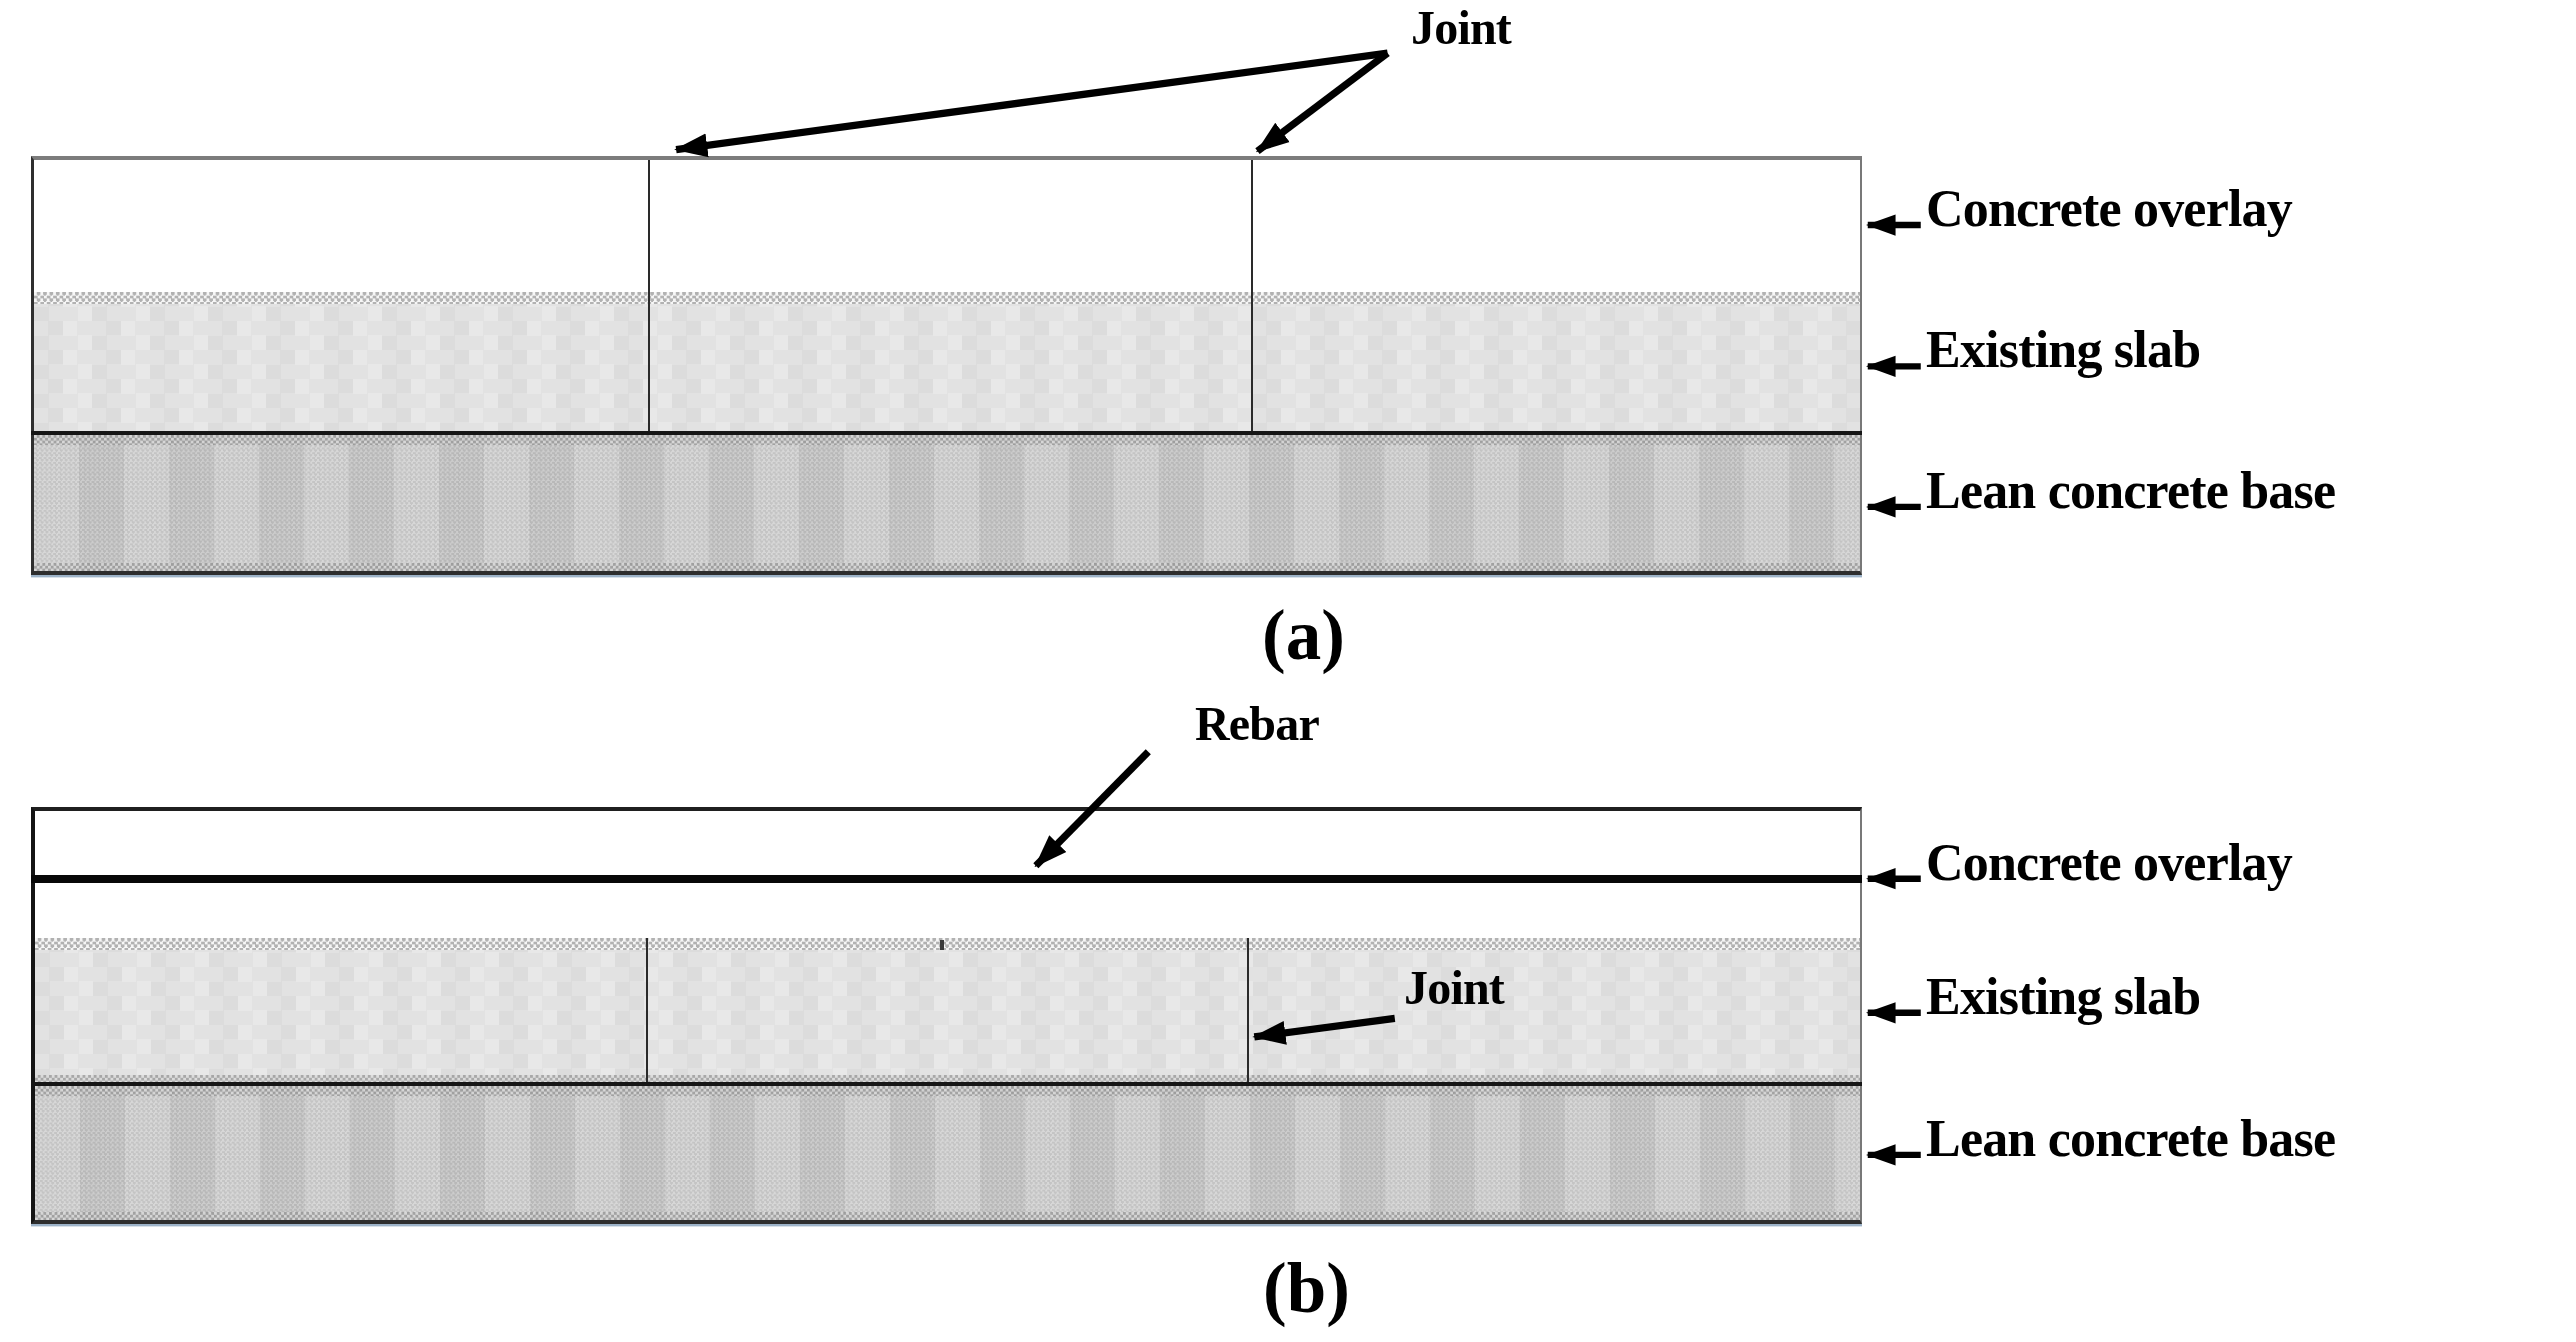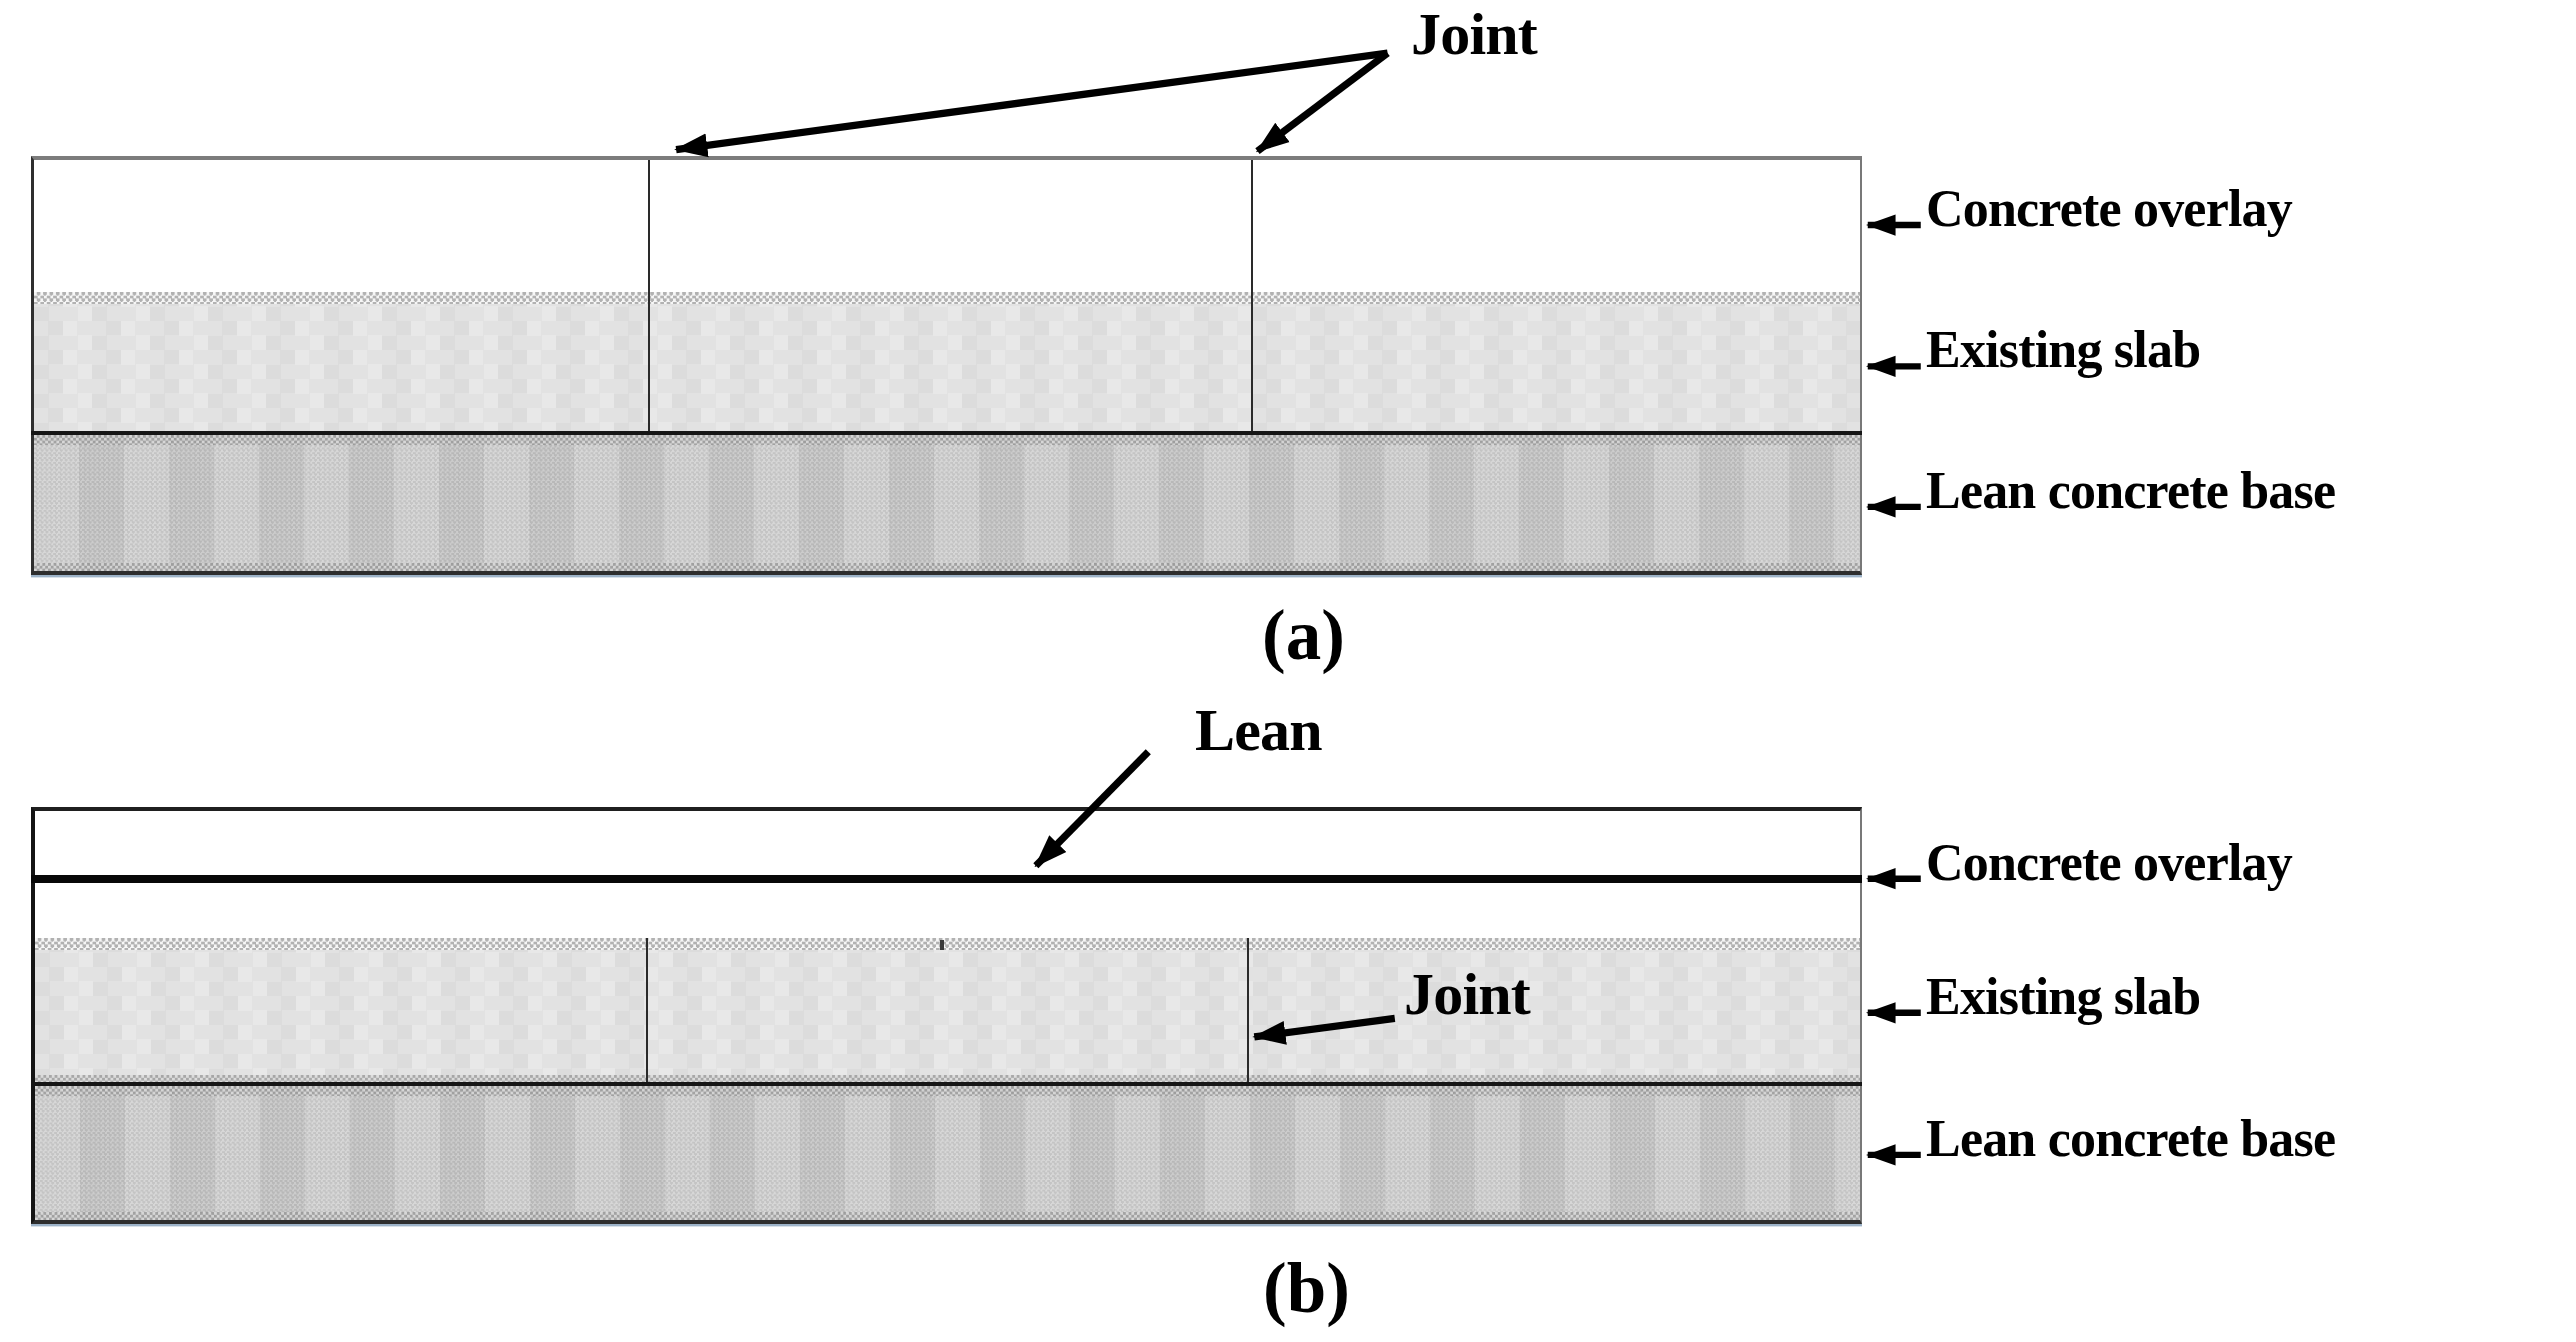--- a/index.html
+++ b/index.html
@@ -31,21 +31,21 @@
     background-size:6.4px 6.4px;opacity:.85;
   }
   .dither-band.dark{
     background:repeating-conic-gradient(#8f8f8f 0% 25%, #d9d9d9 0% 50%);
     background-size:5.6px 5.6px;opacity:.7;
   }
   .joint-line{position:absolute;width:2.4px;background:#2a2a2a;}
   .divider{position:absolute;height:4px;background:#161616;}
   .rebar{position:absolute;height:8px;background:#070707;}
   
-  .ann{position:absolute;font-weight:bold;font-size:60px;line-height:1;white-space:nowrap;letter-spacing:-0.8px;}
+  .ann{position:absolute;font-weight:bold;font-size:48px;line-height:1;white-space:nowrap;letter-spacing:-0.8px;}
   .side-label{position:absolute;font-weight:bold;font-size:52px;line-height:1;white-space:nowrap;letter-spacing:-0.8px;}
   .caption{position:absolute;width:281px;text-align:center;font-weight:bold;font-size:71px;line-height:1;}
   svg.anno{position:absolute;left:0;top:0;pointer-events:none;}
 </style>
 </head>
 <body>
 
 <div id="stage">
 
   <div>
@@ -99,21 +99,21 @@
     <div class="layer base-fill" style="left:30.5px;top:1086px;width:1831px;height:138px;
                 border-left:4px solid #141414;border-right:2.4px solid #787878;
                 border-bottom:4.8px solid #2e2e2e;box-shadow:0 2.4px 0 #9db3c8;">
       <div class="dither-band dark" style="top:0;height:9.6px;"></div>
       <div class="dither-band dark" style="bottom:0;height:8px;"></div>
     </div>
 
     <div class="joint-line" style="left:646px;top:938px;height:144px;"></div>
     <div class="joint-line" style="left:1247px;top:938px;height:144px;"></div>
 
-    <div class="ann" style="left:1195px;top:700px;">Lean</div>
+    <div class="ann" style="left:1195px;top:700px;">Rebar</div>
     <div class="ann" style="left:1404px;top:964px;">Joint</div>
 
     <div class="side-label" style="left:1926px;top:837px;">Concrete overlay</div>
     <div class="side-label" style="left:1926px;top:971px;">Existing slab</div>
     <div class="side-label" style="left:1926px;top:1113px;">Lean concrete base</div>
 
     <div class="caption" style="left:1166px;top:1253px;">(b)</div>
   </div>
 
   <svg class="anno" width="2576" height="1343" viewBox="0 0 3208 1672">

